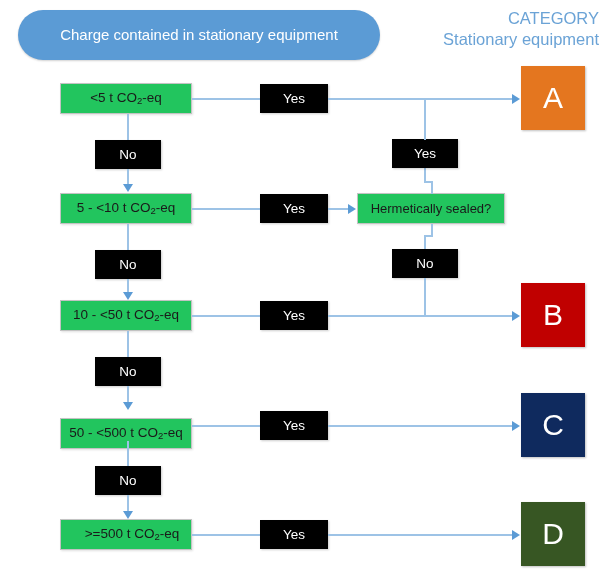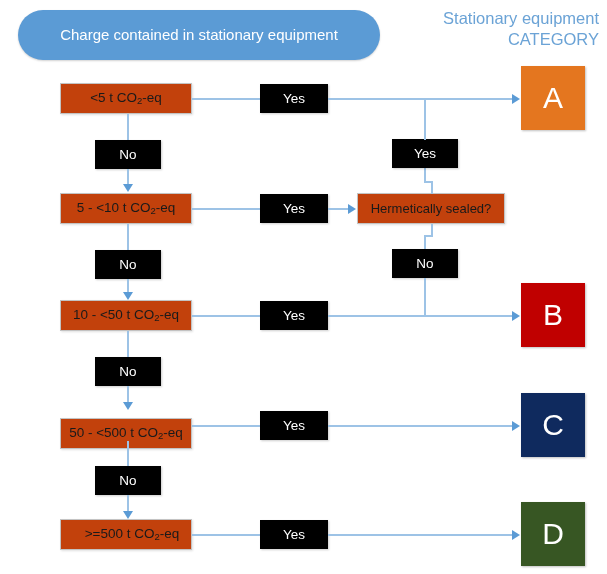--- a/index.html
+++ b/index.html
@@ -24,21 +24,21 @@
   .header-right{
     position:absolute;left:389px;top:8px;width:210px;
     color:#6ba3d6;font-size:16.5px;line-height:21px;text-align:right;
   }
 
   
   .node{position:absolute;box-sizing:border-box;display:flex;
         align-items:center;justify-content:center;text-align:center;}
 
   .decision{
-    background:#c2410c;border:1px solid #c3c3c3;
+    background:#22c55e;border:1px solid #c3c3c3;
     color:#1a1a1a;font-size:13.5px;
     box-shadow:1px 1px 2px rgba(0,0,0,.12);
   }
   .decision .sub{font-size:9.5px;vertical-align:-0.25em;}
 
   .label-box{
     background:#000000;color:#ffffff;font-size:13.5px;
     box-shadow:1px 1px 2px rgba(0,0,0,.2);
   }
 
@@ -64,22 +64,22 @@
 </head>
 <body>
 
 <div id="canvas">
 
   <div class="header-pill">
     <span>Charge contained in stationary equipment</span>
   </div>
 
   <div class="header-right">
+    <div>CATEGORY</div>
     <div>Stationary equipment</div>
-    <div>CATEGORY</div>
   </div>
 
   <div class="node decision" style="left:60px;top:83px;width:132px;height:31px;">
     <span>
       <span>&lt;5 t CO</span><span class="sub">2</span><span>-eq</span>
     </span>
   </div>
 
   <div class="hline" style="left:192px;top:98px;width:68px;"></div>
   <div class="node label-box" style="left:260px;top:84px;width:68px;height:29px;">

